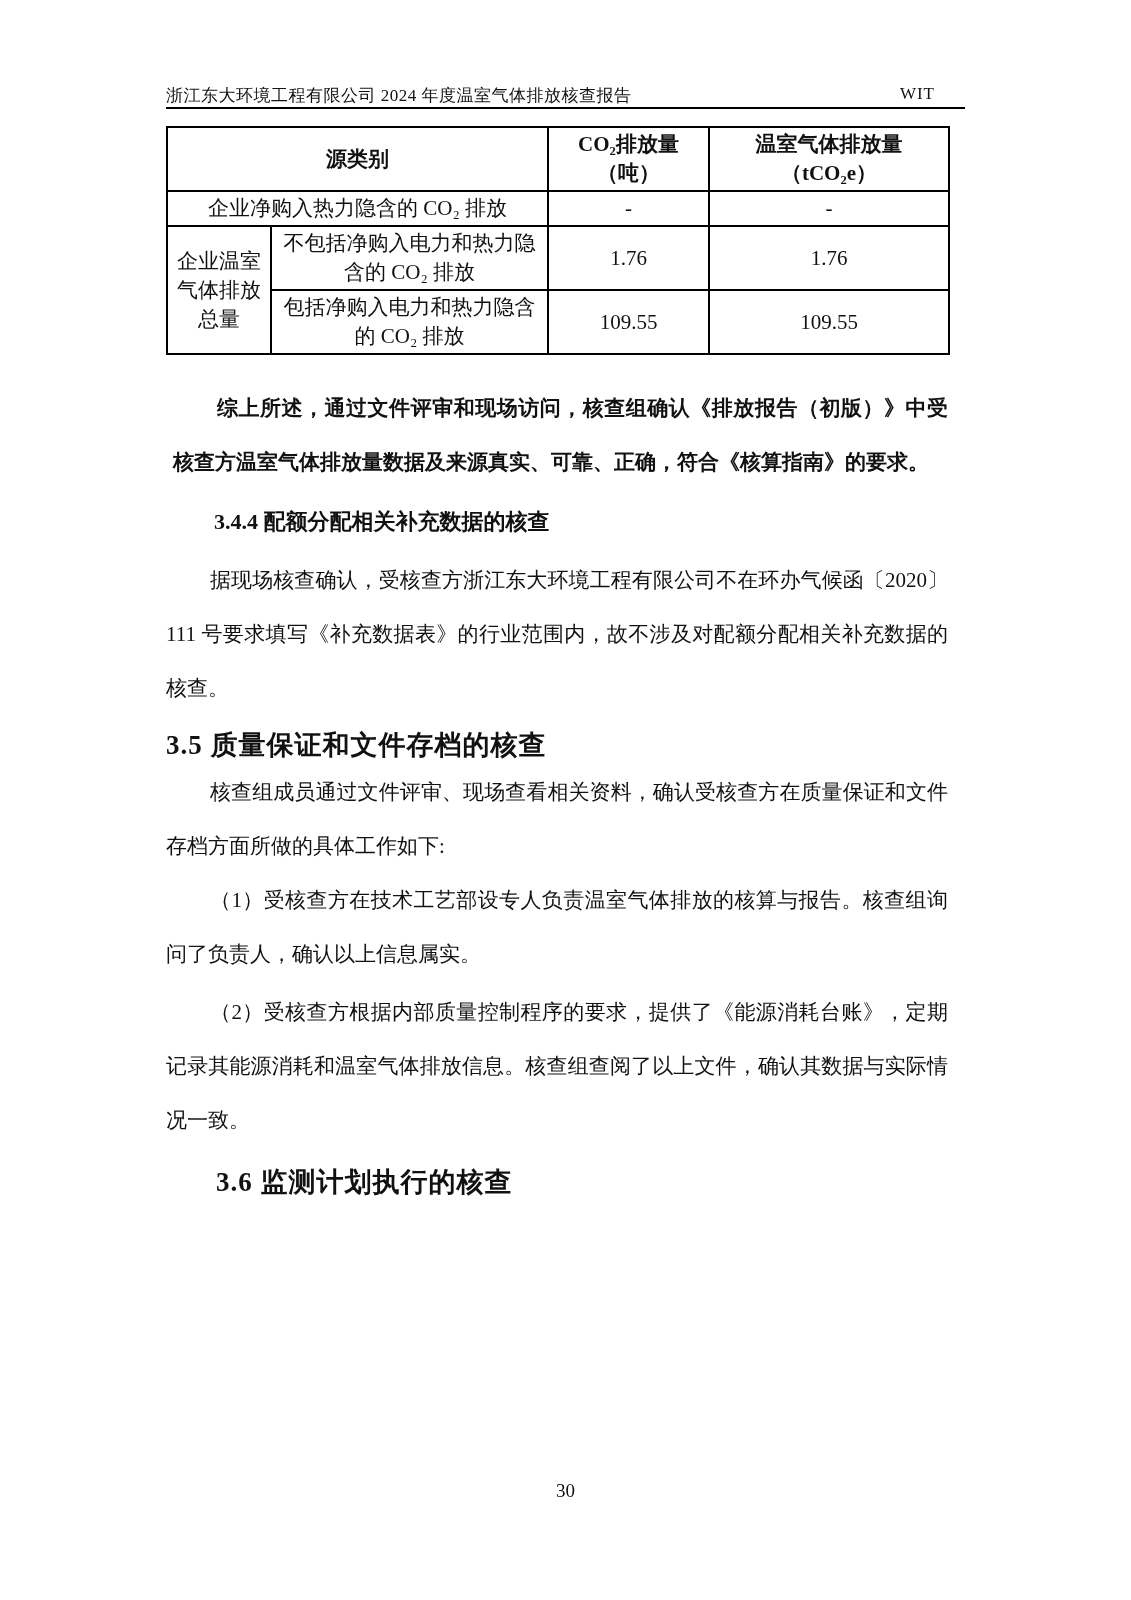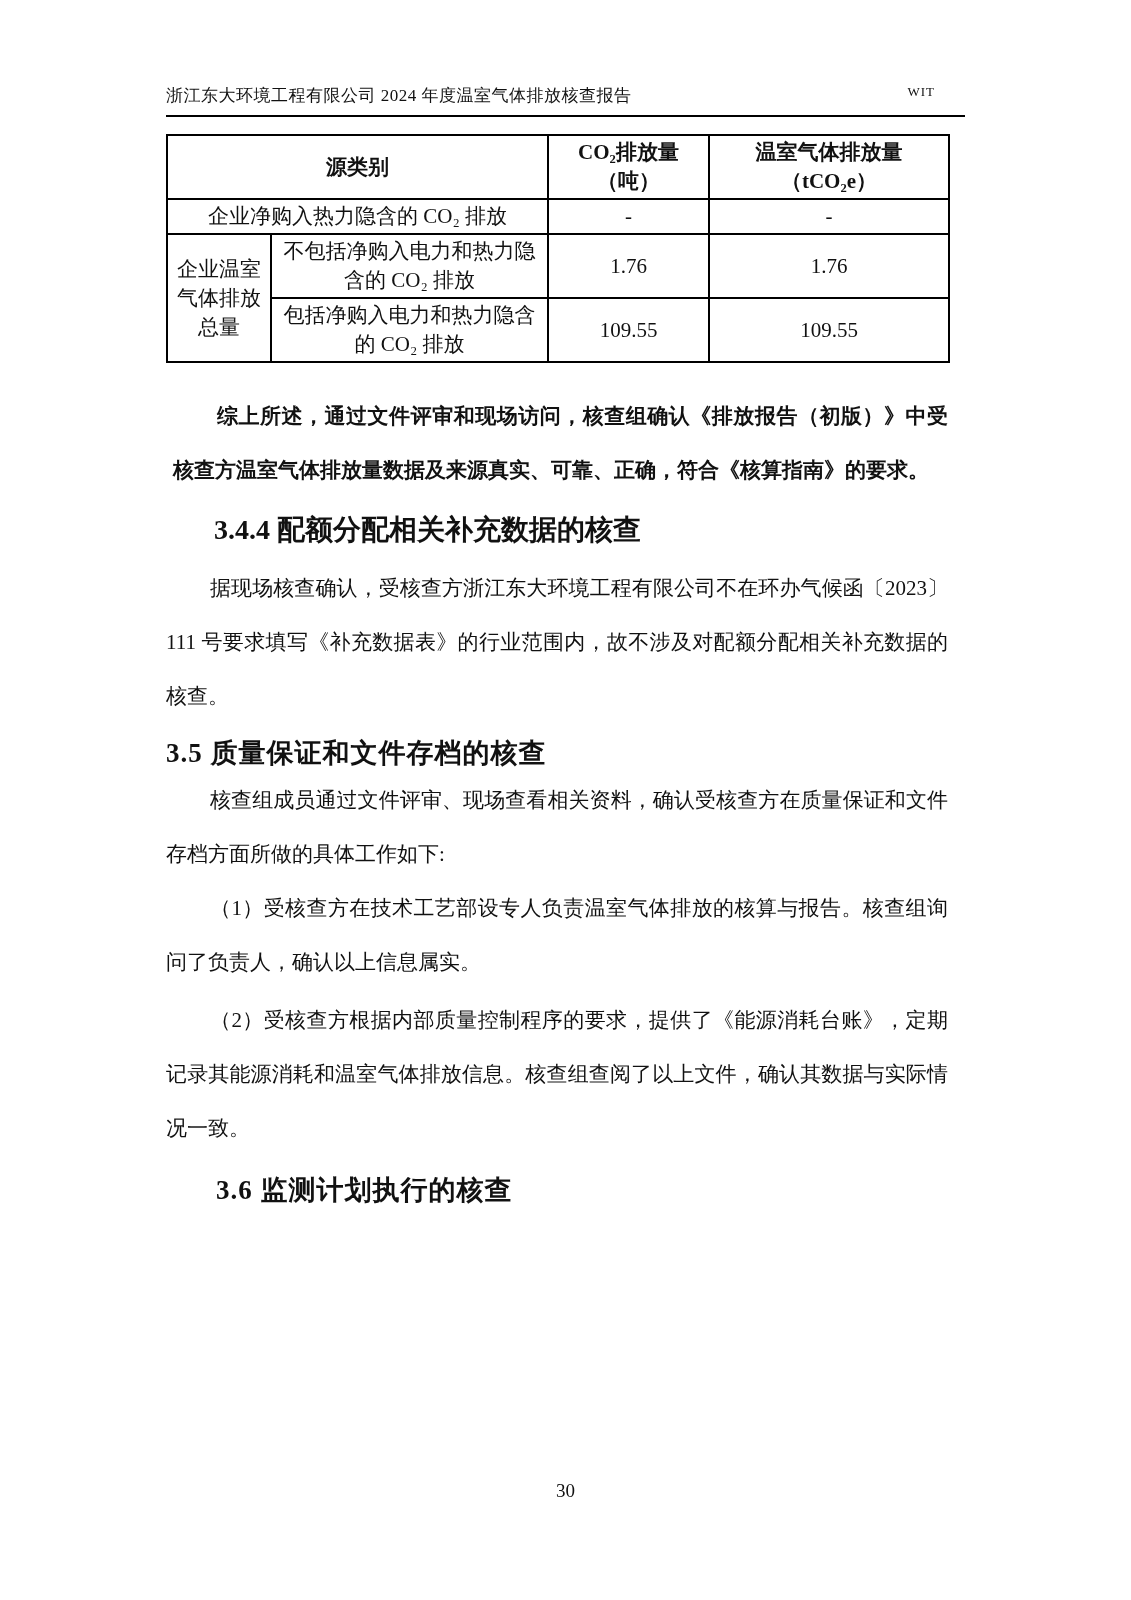--- a/index.html
+++ b/index.html
@@ -15,31 +15,30 @@
   }
   .content {
     padding: 84px 183px 0 166px;
   }
   
   .doc-header {
     display: flex;
     justify-content: space-between;
     align-items: flex-start;
     border-bottom: 2px solid #000;
-    padding-bottom: 8px;
     width: 799px;
     box-sizing: border-box;
   }
   .doc-header .title {
     font-size: 17px;
     letter-spacing: 0.5px;
     white-space: nowrap;
   }
   .doc-header .logo {
-    font-size: 13px;
+    font-size: 17px;
     letter-spacing: 1px;
     padding-right: 30px;
     font-family: Liberation Serif, serif;
   }
   
   table.emis {
     border-collapse: collapse;
     table-layout: fixed;
     width: 782px;
     margin-top: 17px;
@@ -65,21 +64,21 @@
   
   .para {
     font-size: 21px;
     line-height: 54px;
     text-align: justify;
     text-indent: 44px;
     margin: 0;
   }
   .para.bold { font-weight: bold; }
   .h-sub {
-    font-size: 28px;
+    font-size: 22px;
     font-weight: bold;
     line-height: 34px;
     margin: 16px 0 0 48px;
   }
   .h-main {
     font-size: 27px;
     font-weight: bold;
     line-height: 40px;
     margin: 10px 0 0 0;
     letter-spacing: 1px;
@@ -147,21 +146,21 @@
         <td>109.55</td>
         <td>109.55</td>
       </tr>
     </tbody>
       </table>
 
     <p class="para bold mt-p1">综上所述，通过文件评审和现场访问，核查组确认《排放报告（初版）》中受核查方温室气体排放量数据及来源真实、可靠、正确，符合《核算指南》的要求。</p>
 
     <div class="h-sub">3.4.4 配额分配相关补充数据的核查</div>
 
-    <p class="para mt-p2">据现场核查确认，受核查方浙江东大环境工程有限公司不在环办气候函〔2023〕111 号要求填写《补充数据表》的行业范围内，故不涉及对配额分配相关补充数据的核查。</p>
+    <p class="para mt-p2">据现场核查确认，受核查方浙江东大环境工程有限公司不在环办气候函〔2020〕111 号要求填写《补充数据表》的行业范围内，故不涉及对配额分配相关补充数据的核查。</p>
 
     <div class="h-main">3.5 质量保证和文件存档的核查</div>
 
     <p class="para mt-p3">核查组成员通过文件评审、现场查看相关资料，确认受核查方在质量保证和文件存档方面所做的具体工作如下:</p>
 
     <p class="para mt-p4">（1）受核查方在技术工艺部设专人负责温室气体排放的核算与报告。核查组询问了负责人，确认以上信息属实。</p>
 
     <p class="para mt-p5">（2）受核查方根据内部质量控制程序的要求，提供了《能源消耗台账》，定期记录其能源消耗和温室气体排放信息。核查组查阅了以上文件，确认其数据与实际情况一致。</p>
 
 

